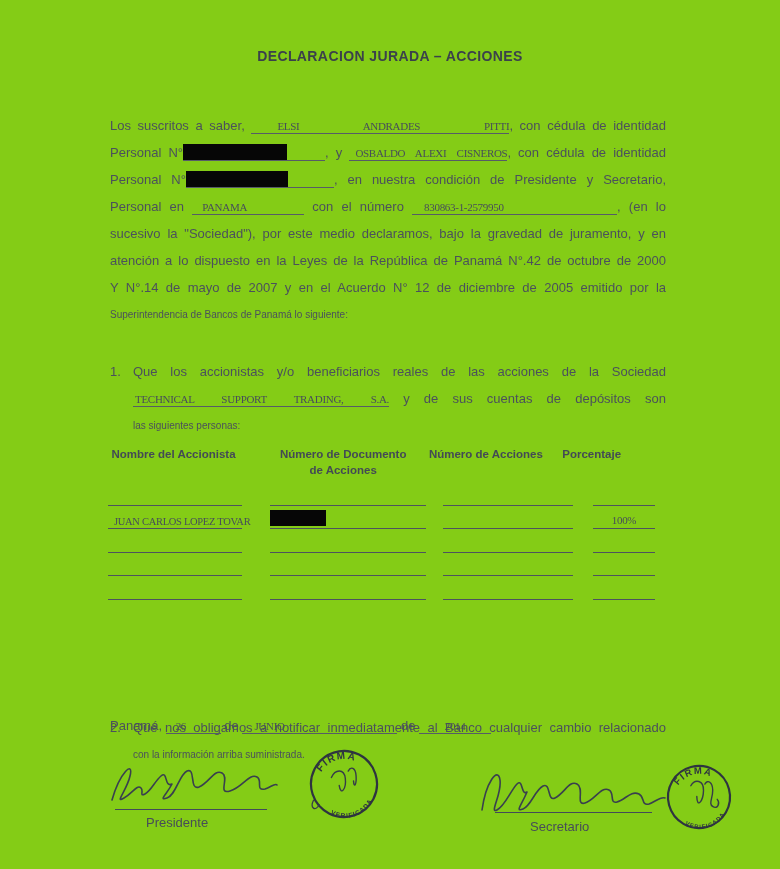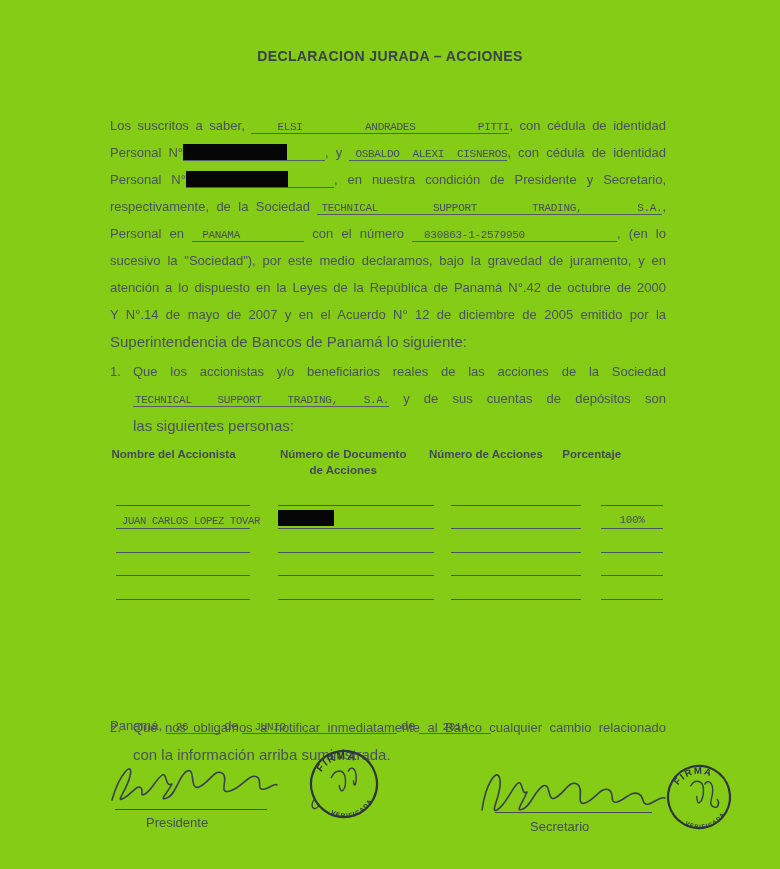--- a/index.html
+++ b/index.html
@@ -10,40 +10,40 @@
   }
   .doc-title {
     position:absolute; top:48px; left:0; width:780px; text-align:center;
     font-weight:bold; font-size:14px; letter-spacing:.4px; color:#3b414b;
   }
   .block { position:absolute; left:110px; width:556px; }
   .jline {
     white-space:nowrap; text-align:justify; text-align-last:justify;
     height:27px; line-height:27px; font-size:13px;
   }
-  .lline { height:27px; line-height:27px; font-size:15px; text-align:left; }
+  .lline { height:27px; line-height:27px; font-size:10px; text-align:left; }
   .blank {
     display:inline-block; border-bottom:1.3px solid #565c66; line-height:normal;
     text-align:left; vertical-align:baseline; min-height:13px;
   }
   .typed {
-    font-family:Liberation Mono, monospace; font-size:11px;
+    font-family:Liberation Serif, serif; font-size:11px;
     letter-spacing:-.3px; color:#474e59; white-space:nowrap;
   }
   .redact { display:inline-block; background:#060606; height:16px; vertical-align:-3px; }
   .numbered { padding-left:23px; position:relative; }
   .num { position:absolute; left:0; top:0; height:27px; line-height:27px; font-size:13px; }
 
   .shtable { position:absolute; left:108px; top:446px; width:548px; }
   .thead { display:flex; font-weight:bold; font-size:11.5px; color:#434a55; line-height:16px; }
   .th1 { width:134px; margin-right:28px; text-align:center; }
   .th2 { width:156px; margin-right:17px; text-align:center; }
   .th3 { width:130px; margin-right:32px; text-align:center; transform:translateX(-14px); }
   .th4 { width:62px; text-align:center; transform:translateX(-34px); }
-  .rows { position:absolute; left:8px; top:36px; width:548px; }
+  .rows { position:absolute; left:0; top:36px; width:548px; }
   .trow { display:flex; height:23.5px; }
   .cell { position:relative; border-bottom:1.4px solid #4d535e; overflow:visible; }
   .c1 { width:134px; margin-right:28px; }
   .c2 { width:156px; margin-right:17px; }
   .c3 { width:130px; margin-right:20px; }
   .c4 { width:62px; }
   .cellText { position:absolute; bottom:1px; left:6px; white-space:nowrap; }
   .cellTextC { position:absolute; bottom:2px; left:0; right:0; text-align:center; }
   .cellRedact { position:absolute; bottom:2px; left:0; width:56px; height:16px; background:#060606; }
 
@@ -65,21 +65,20 @@
 
   <div class="doc-title">DECLARACION JURADA – ACCIONES</div>
 
   <div class="block" style="top:112px;">
     <div class="jline"><span>Los suscritos a saber,</span> <span class="blank" style="width:258px;"><span class="typed" style="padding-left:26px;">ELSI ANDRADES PITTI</span></span><span>, con cédula de identidad</span></div>
 
     <div class="jline"><span>Personal N°</span><span class="blank" style="width:142px;"><span class="redact" style="width:104px;"></span></span><span>, y</span> <span class="blank" style="width:158px;"><span class="typed" style="padding-left:6px;">OSBALDO ALEXI CISNEROS</span></span><span>, con cédula de identidad</span></div>
 
     <div class="jline"><span>Personal N°</span><span class="blank" style="width:148px;"><span class="redact" style="width:102px;"></span></span><span>, en nuestra condición de Presidente y Secretario,</span></div>
 
-    <div class="jline"><span>respectivamente, de la Sociedad</span> <span class="blank" style="width:345px;"><span class="typed" style="padding-left:4px;">TECHNICAL SUPPORT TRADING, S.A.</span></span><span>,</span></div>
 
     <div class="jline"><span>Personal en</span> <span class="blank" style="width:112px;"><span class="typed" style="padding-left:10px;text-align:right;">PANAMA</span></span> <span>con el número</span> <span class="blank" style="width:205px;"><span class="typed" style="padding-left:12px;">830863-1-2579950</span></span><span>, (en lo</span></div>
 
     <div class="jline">sucesivo la "Sociedad"), por este medio declaramos, bajo la gravedad de juramento, y en</div>
     <div class="jline">atención a lo dispuesto en la Leyes de la República de Panamá N°.42 de octubre de 2000</div>
     <div class="jline">Y N°.14 de mayo de 2007 y en el Acuerdo N° 12 de diciembre de 2005 emitido por la</div>
     <div class="lline">Superintendencia de Bancos de Panamá lo siguiente:</div>
   </div>
 
   <div class="block numbered" style="top:358px;">

